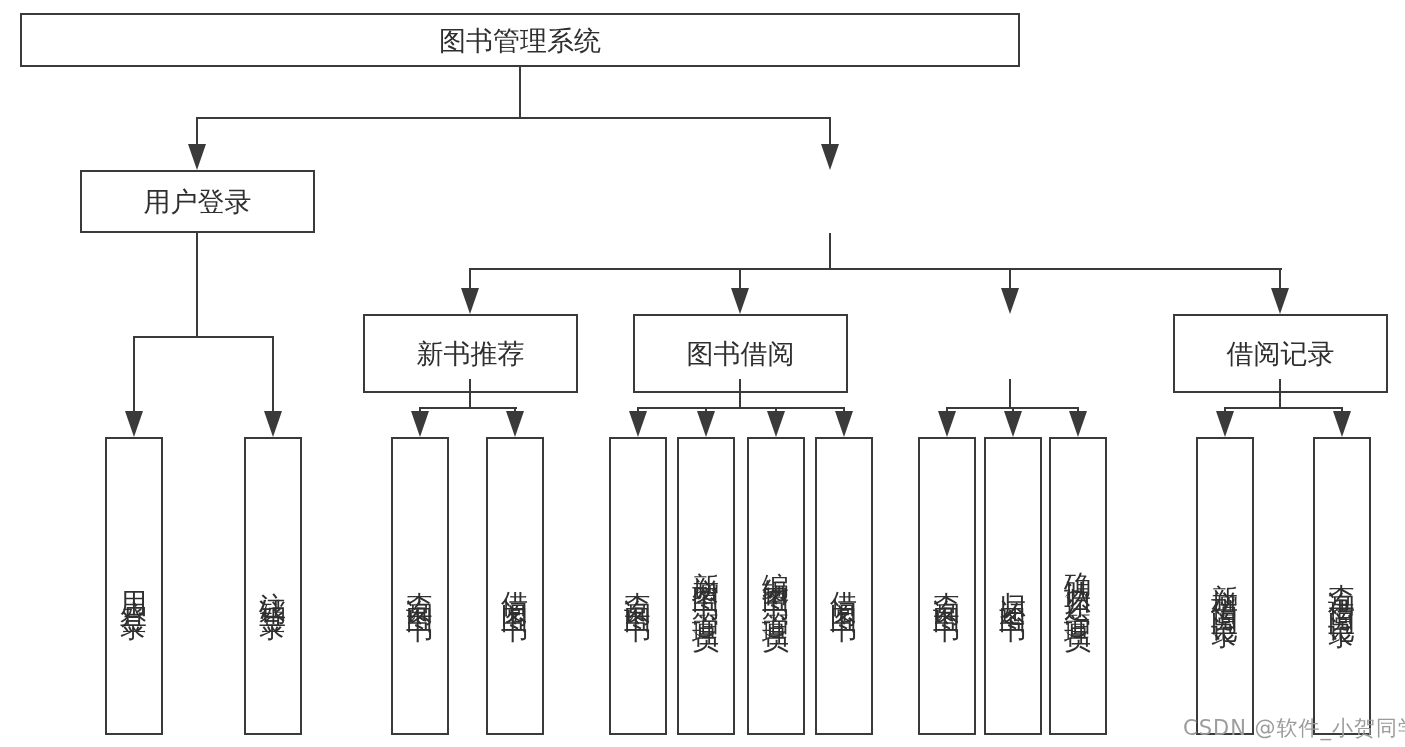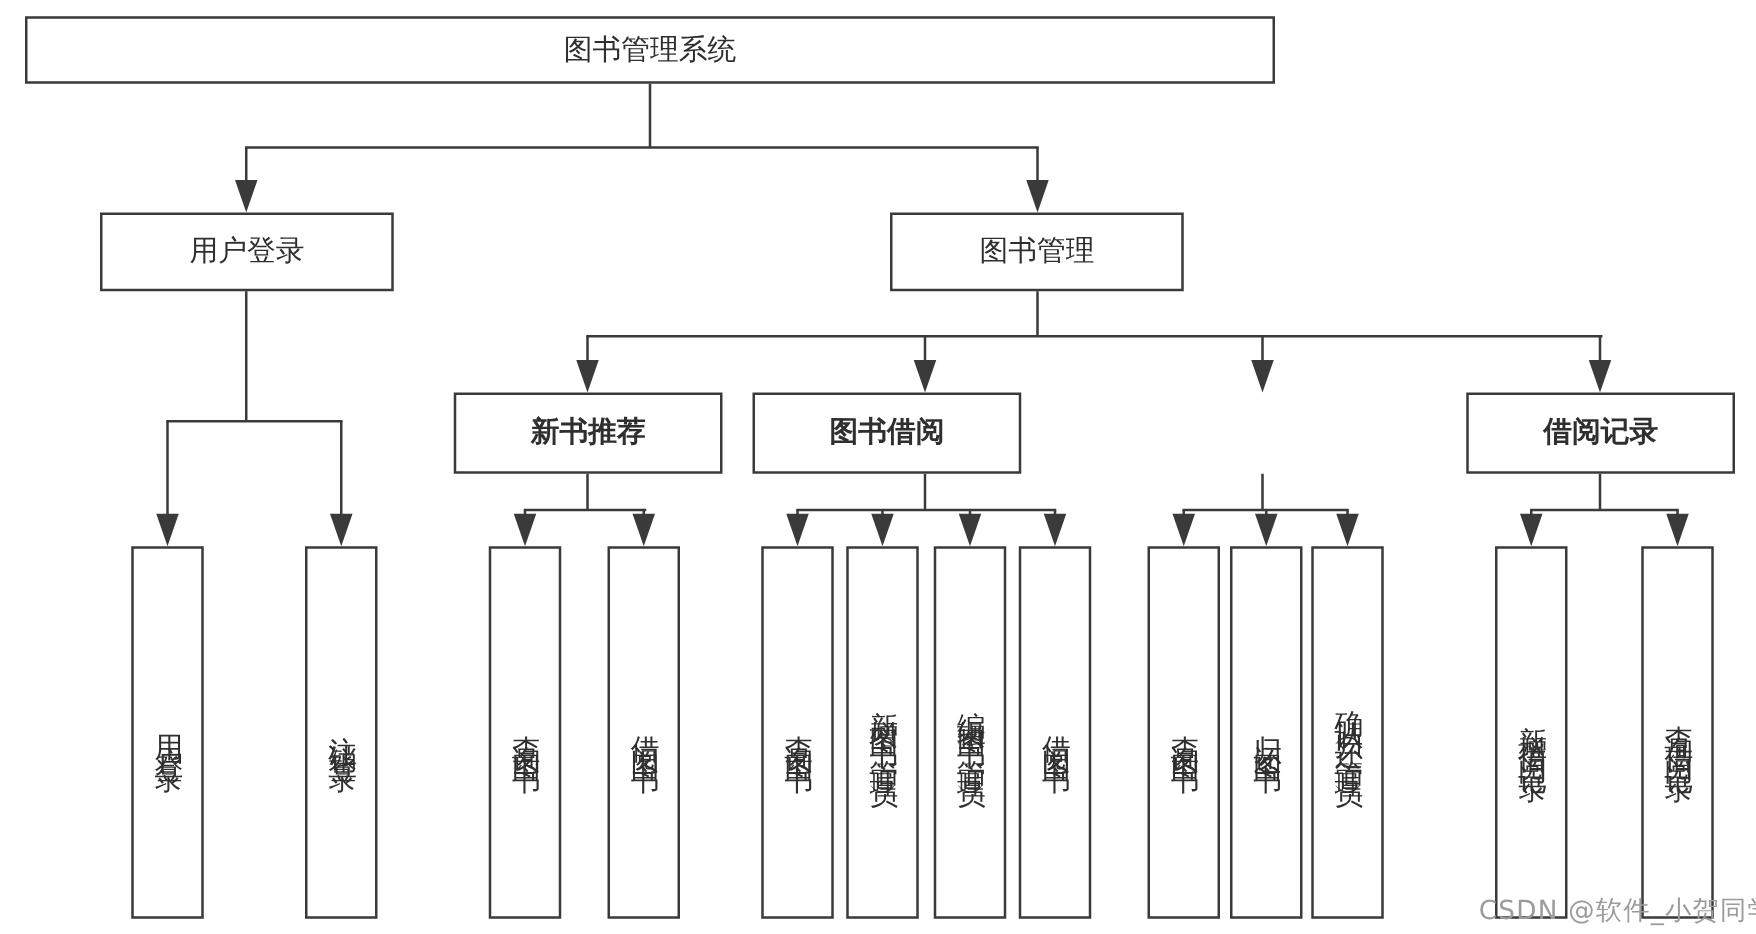--- a/index.html
+++ b/index.html
@@ -7,52 +7,51 @@
   }
   html,body{margin:0;padding:0;background:var(--bg);}
   #stage{
     position:relative; width:1405px; height:747px; background:var(--bg);
     font-family:"DejaVu Sans","Liberation Sans",sans-serif; overflow:hidden;
   }
   .box{
     position:absolute; box-sizing:border-box; background:#fff;
     border:2px solid var(--line); color:var(--text);
     display:flex; align-items:center; justify-content:center;
-    font-size:23px; line-height:1; white-space:nowrap;
+    font-size:27px; line-height:1; white-space:nowrap;
   }
   .vbox{
     writing-mode:vertical-rl; letter-spacing:8px; white-space:normal;
     top:437px; width:58px; height:298px;
   }
   .lvl1{top:170px; width:235px; height:63px;}
-  .lvl2{top:314px; width:215px; height:65px;font-weight:bold;}
+  .lvl2{top:314px; width:215px; height:79px;}
   .vl{position:absolute; width:2px; background:var(--line);}
   .hl{position:absolute; height:2px; background:var(--line);}
   .arr{
     position:absolute; width:0; height:0;
     border-left:9px solid transparent; border-right:9px solid transparent;
     border-top:26px solid var(--line);
   }
   .watermark{
     position:absolute; left:1183px; top:714px; font-size:21px;
     color:var(--wm); letter-spacing:1px; z-index:5; white-space:nowrap;
   }
 </style>
 </head>
 <body>
 
 <div id="stage">
 
   <div class="box" style="left:20px;top:13px;width:1000px;height:54px">图书管理系统</div>
 
   <div class="box lvl1" style="left:80px">用户登录</div>
-  <div class="box lvl1" style="left:712px">图书管理</div>
 
   <div class="box lvl2" style="left:363px">新书推荐</div>
-  <div class="box lvl2" style="left:602px">图书借阅</div>
+  <div class="box lvl2" style="left:633px">图书借阅</div>
   <div class="box lvl2" style="left:1173px">借阅记录</div>
 
   <div class="box vbox" style="left:105px">用户登录</div>
   <div class="box vbox" style="left:244px">注销登录</div>
 
   <div class="box vbox" style="left:391px">查询图书</div>
   <div class="box vbox" style="left:486px">借阅图书</div>
 
   <div class="box vbox" style="left:609px">查询图书</div>
   <div class="box vbox" style="left:677px">新增图书（管理员）</div>

